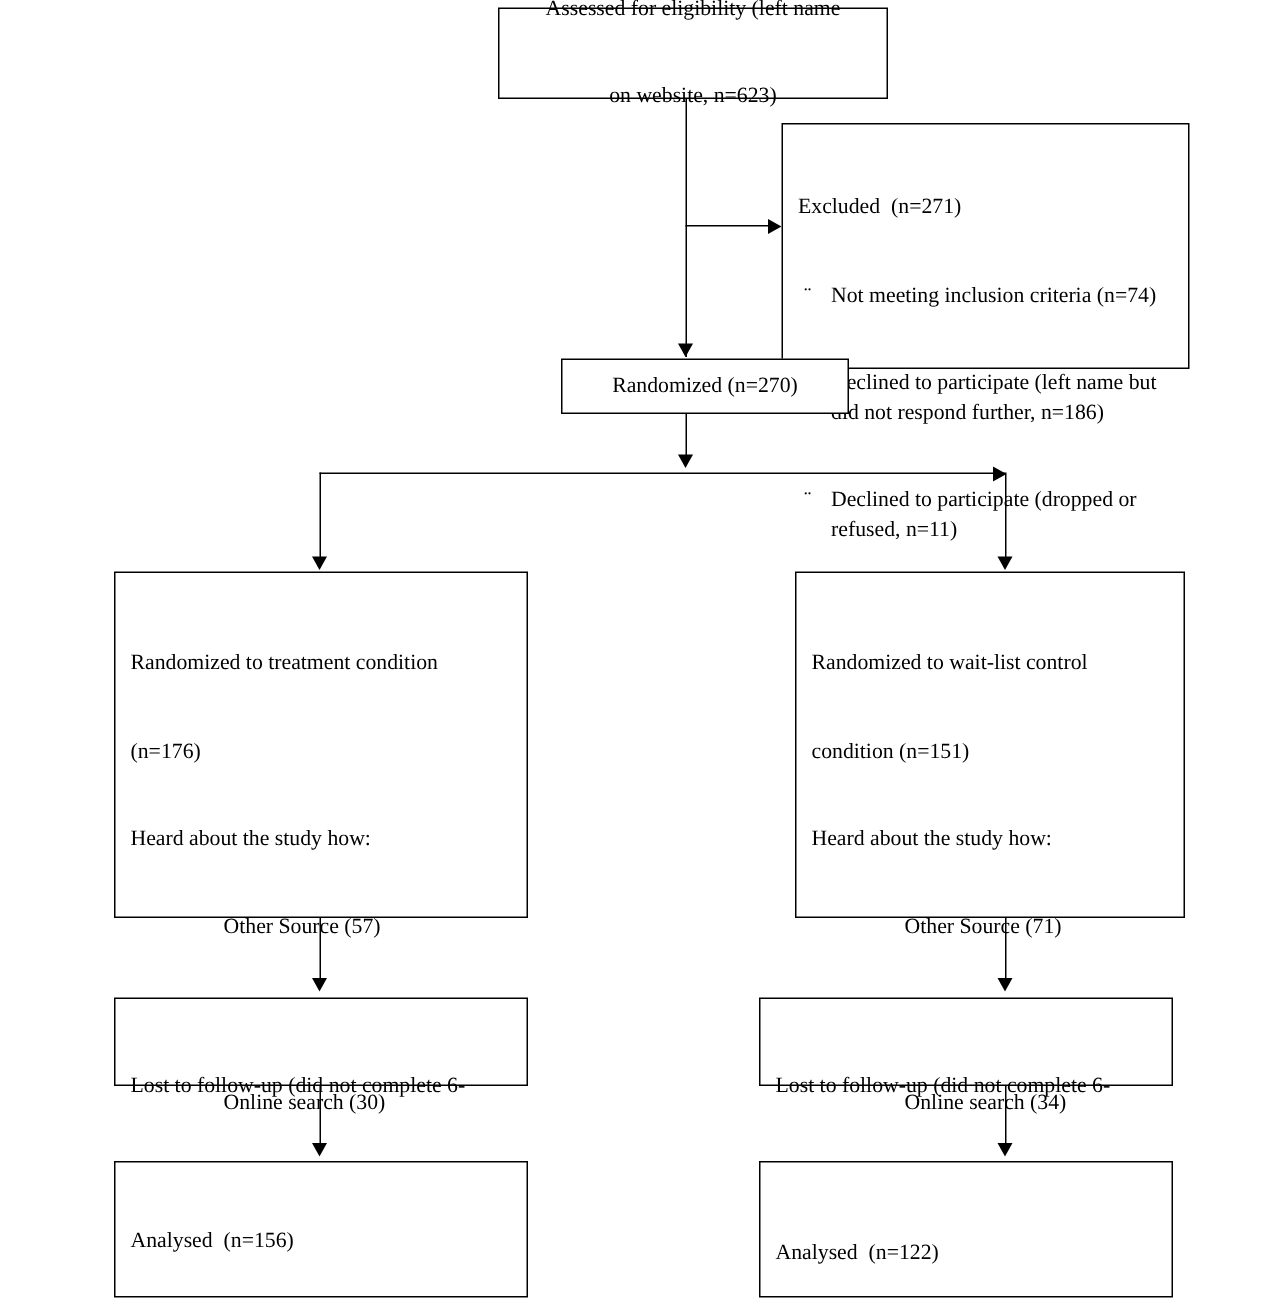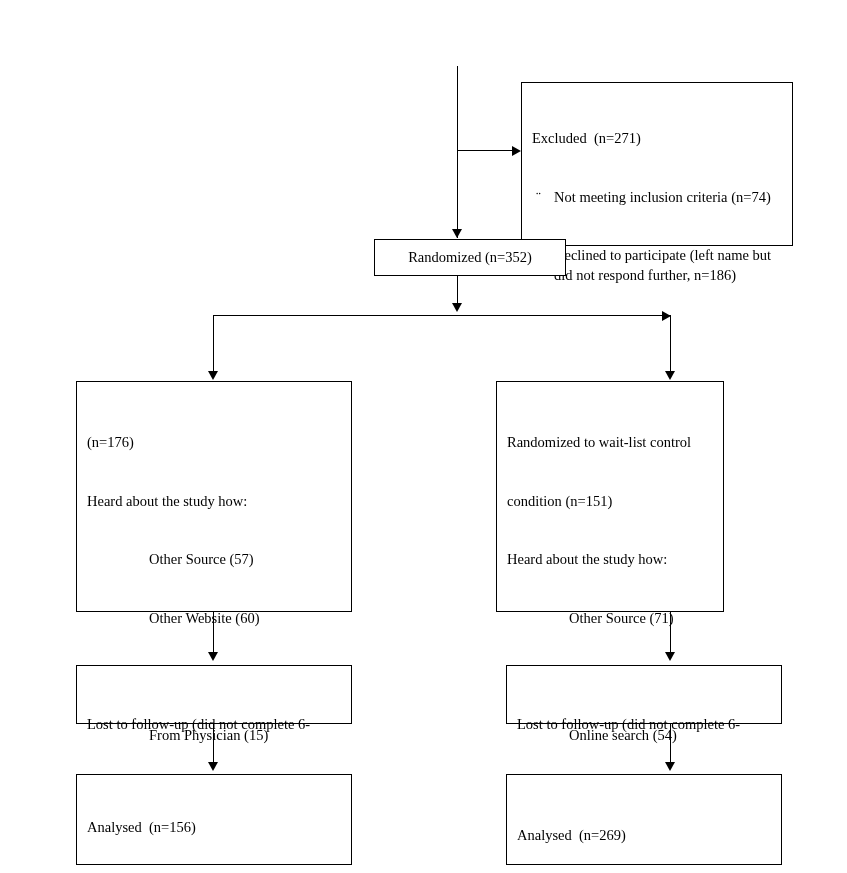--- a/index.html
+++ b/index.html
@@ -76,71 +76,80 @@
     border-top: 5px solid transparent;
     border-bottom: 5px solid transparent;
     border-left: 9px solid #000000;
   }
 </style>
 </head>
 <body>
 
 <div id="canvas">
 
+  <div class="box center" style="left:332px; top:5px; width:260px; height:61px;">
+    <div>
+      <div class="line">Assessed for eligibility (left name</div>
+      <div class="line">on website, n=623)</div>
+    </div>
+  </div>
 
   <div class="vline" style="left:457px; top:66px; height:172px;"></div>
 
   <div class="hline" style="left:457px; top:150px; width:56px;"></div>
   <div class="arrow-right" style="left:512px; top:146px;"></div>
 
   <div class="box" style="left:521px; top:82px; width:272px; height:164px;">
     <div class="line">Excluded  (n=271)</div>
     <div class="bullet-row"><span class="bullet">¨</span><span class="bullet-text">Not meeting inclusion criteria (n=74)</span></div>
     <div class="bullet-row"><span class="bullet">¨</span><span class="bullet-text">Declined to participate (left name but
     did not respond further, n=186)</span></div>
+    <div class="bullet-row"><span class="bullet">¨</span><span class="bullet-text">Declined to participate (dropped or
+    refused, n=11)</span></div>
   </div>
 
   <div class="arrow-down" style="left:452px; top:229px;"></div>
 
   <div class="box center" style="left:374px; top:239px; width:192px; height:37px;">
-    <span class="line">Randomized (n=352)</span>
+    <span class="line">Randomized (n=270)</span>
   </div>
 
   <div class="vline" style="left:457px; top:276px; height:30px;"></div>
   <div class="arrow-down" style="left:452px; top:303px;"></div>
   <div class="hline" style="left:213px; top:315px; width:457px;"></div>
   <div class="arrow-right" style="left:662px; top:311px;"></div>
 
   <div class="vline" style="left:213px; top:315px; height:58px;"></div>
   <div class="arrow-down" style="left:208px; top:371px;"></div>
 
   <div class="vline" style="left:670px; top:315px; height:58px;"></div>
   <div class="arrow-down" style="left:665px; top:371px;"></div>
 
   <div class="box" style="left:76px; top:381px; width:276px; height:231px; padding-top:12px;">
+    <div class="line">Randomized to treatment condition</div>
     <div class="line">(n=176)</div>
     <div class="line">Heard about the study how:</div>
     <div class="line indent-3">Other Source (57)</div>
     <div class="line indent-3">Other Website (60)</div>
     <div class="line indent-3">Online search (30)</div>
     <div class="line indent-3">From Physician (15)</div>
     <div class="line indent-3">Word of Mouth (14)</div>
     
     
     
     
   </div>
 
-  <div class="box" style="left:496px; top:381px; width:228px; height:231px; padding-top:12px;">
+  <div class="box" style="left:530px; top:381px; width:260px; height:231px; padding-top:12px;">
     <div class="line">Randomized to wait-list control</div>
     <div class="line">condition (n=151)</div>
     <div class="line">Heard about the study how:</div>
     <div class="line indent-3">Other Source (71)</div>
     <div class="line indent-3">Other Website (56)</div>
-    <div class="line indent-3">Online search (54)</div>
+    <div class="line indent-3">Online search (34)</div>
     <div class="line indent-3">From Physician (17)</div>
     <div class="line indent-3">Word of Mouth (6)</div>
     
     
     
     
   </div>
 
   <div class="vline" style="left:213px; top:612px; height:42px;"></div>
   <div class="arrow-down" style="left:208px; top:652px;"></div>
@@ -164,18 +173,18 @@
   <div class="vline" style="left:670px; top:724px; height:40px;"></div>
   <div class="arrow-down" style="left:665px; top:762px;"></div>
 
   <div class="box" style="left:76px; top:774px; width:276px; height:91px; padding-top:4px;">
     <div class="line">Analysed  (n=156)</div>
     
     
   </div>
 
   <div class="box" style="left:506px; top:774px; width:276px; height:91px; padding-top:12px;">
-    <div class="line">Analysed  (n=269)</div>
+    <div class="line">Analysed  (n=122)</div>
     
     
   </div>
 
 </div>
 
 </body></html>

